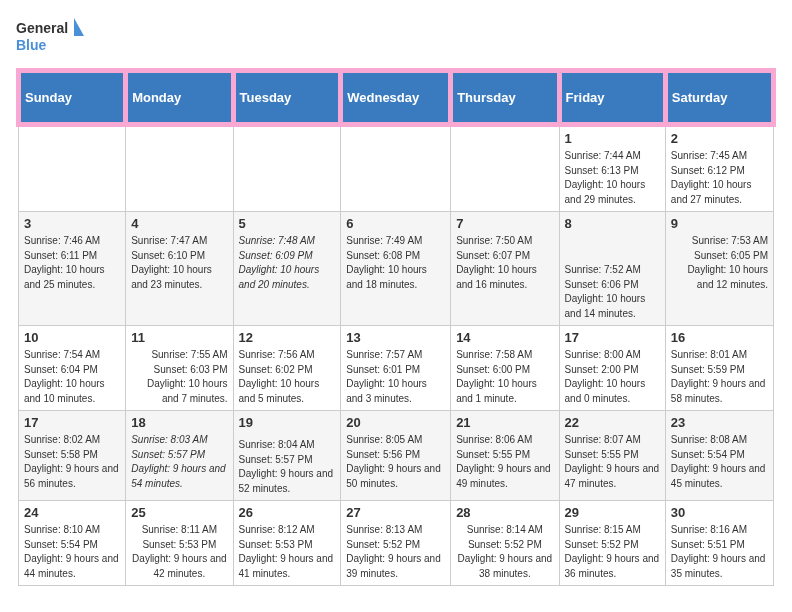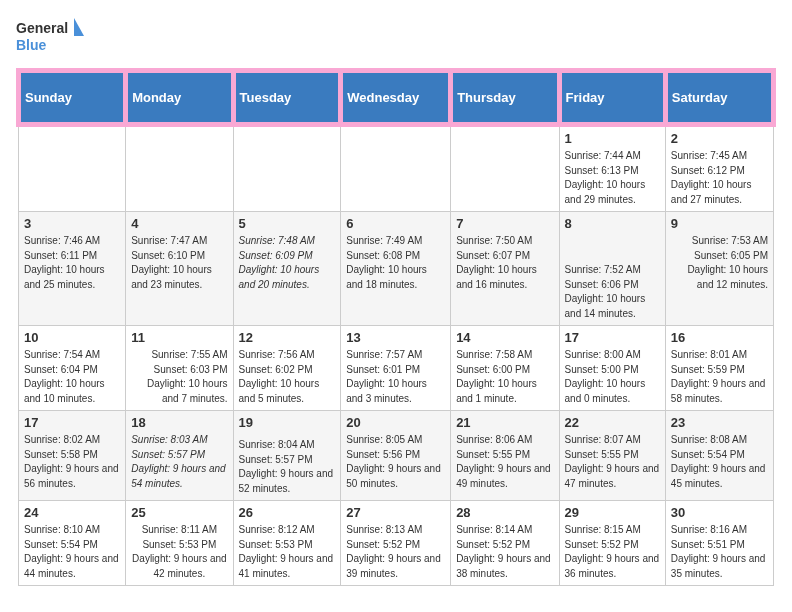--- a/index.html
+++ b/index.html
@@ -195,21 +195,21 @@
         </td>
         <td>
           <span class="day-number">14</span>
           <div class="day-info" style="white-space: pre-line;">Sunrise: 7:58 AM
 Sunset: 6:00 PM
 Daylight: 10 hours and 1 minute.</div>
         </td>
         <td>
           <span class="day-number">17</span>
           <div class="day-info" style="white-space: pre-line;">Sunrise: 8:00 AM
-Sunset: 5:00 PM
+Sunset: 2:00 PM
 Daylight: 10 hours and 0 minutes.</div>
         </td>
         <td>
           <span class="day-number">16</span>
           <div class="day-info" style="white-space: pre-line;">Sunrise: 8:01 AM
 Sunset: 5:59 PM
 Daylight: 9 hours and 58 minutes.</div>
         </td>
       </tr>
       <tr>
@@ -276,21 +276,21 @@
 Daylight: 9 hours and 41 minutes.</div>
         </td>
         <td>
           <span class="day-number">27</span>
           <div class="day-info" style="white-space: pre-line;">Sunrise: 8:13 AM
 Sunset: 5:52 PM
 Daylight: 9 hours and 39 minutes.</div>
         </td>
         <td>
           <span class="day-number">28</span>
-          <div class="day-info" style="white-space: pre-line;">Sunrise: 8:14 AM
+          <div class="day-info" style="white-space: pre-line; text-align: center;">Sunrise: 8:14 AM
 Sunset: 5:52 PM
 Daylight: 9 hours and 38 minutes.</div>
         </td>
         <td>
           <span class="day-number">29</span>
           <div class="day-info" style="white-space: pre-line;">Sunrise: 8:15 AM
 Sunset: 5:52 PM
 Daylight: 9 hours and 36 minutes.</div>
         </td>
         <td>

